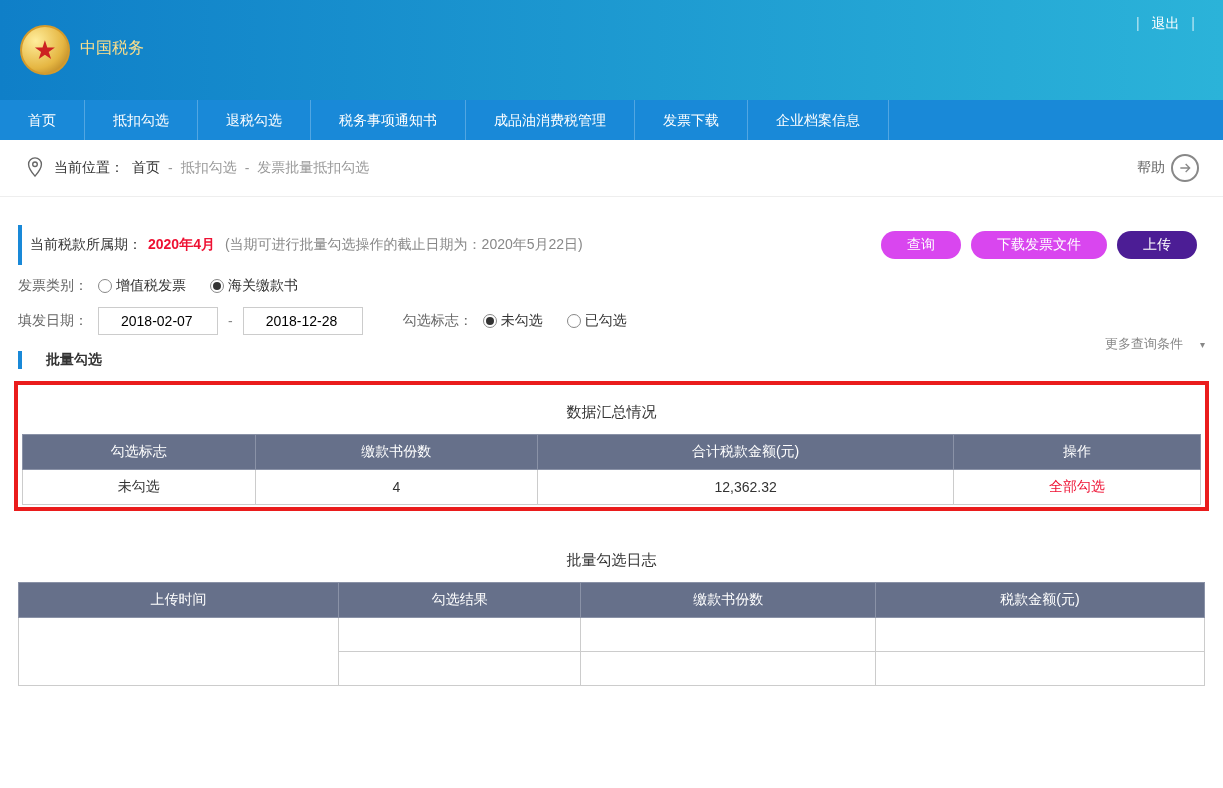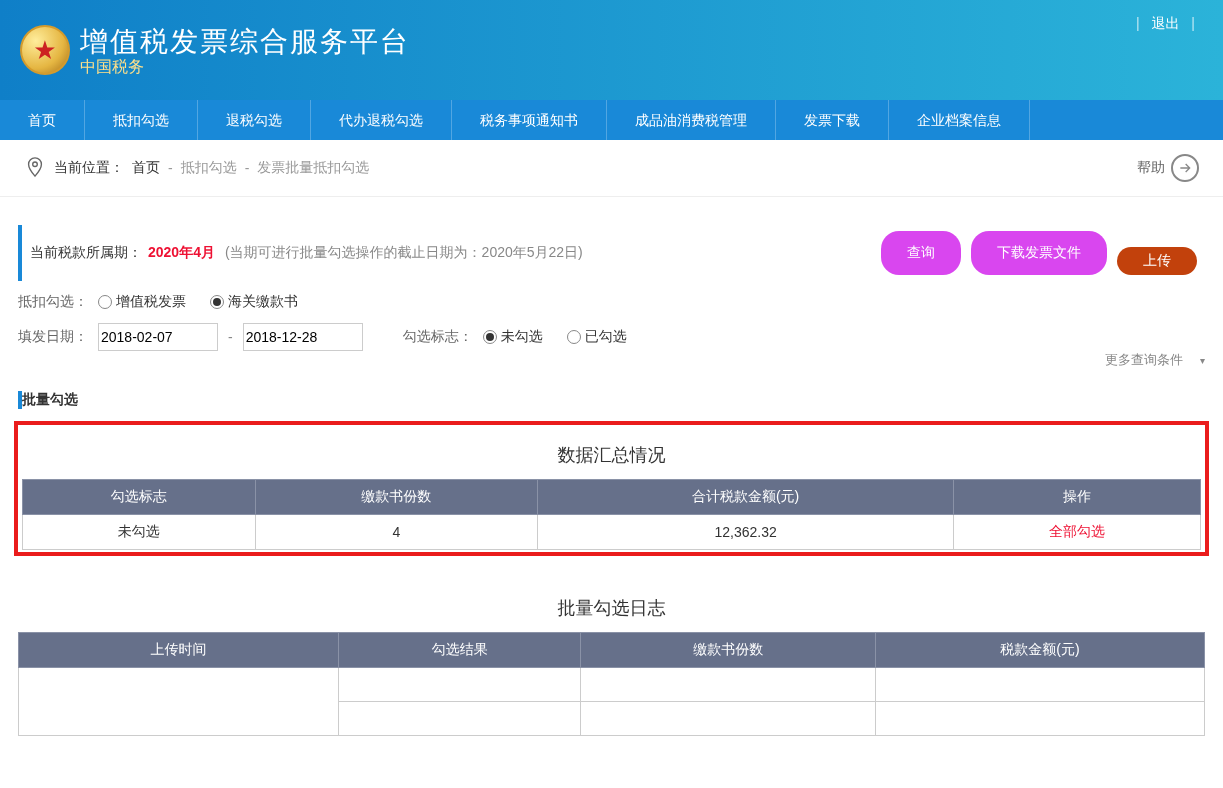--- a/index.html
+++ b/index.html
@@ -81,57 +81,57 @@
     .btn-group { margin-left: auto; display: flex; gap: 10px; }
     .pill-btn {
       border: none;
       color: #fff;
       padding: 5px 26px;
       border-radius: 18px;
       font-size: 14px;
       cursor: pointer;
     }
     .b-blue { background:#d946ef; }
-    .b-red  { background:#c2410c;margin-top:16px; }
+    .b-red  { background:#4c1d95; }
     .filter-row {
       display: flex;
       align-items: center;
       gap: 10px;
       margin: 12px 0;
       position: relative;
     }
     .label { color:#666; }
     .radio { display:flex; align-items:center; gap:4px; margin-right:14px; cursor:pointer;}
     .rcircle { width:14px; height:14px; border:1px solid #888; border-radius:50%; display:inline-flex; align-items:center; justify-content:center;}
     .rcircle.on::after { content:""; width:8px; height:8px; background:#333; border-radius:50%; }
     .date-input {
       border:1px solid #ccc;
-      padding: 5px 2px;
+      padding: 5px 22px;
       width: 120px;
       font-size: 14px;
       cursor:text;
     }
     .dash { color:#888; }
     .more-filter {
       position: absolute; right: 0; bottom: -18px;
       color:#888; font-size:13px; cursor:pointer;
       display:flex; align-items:center; gap:17px;
     }
     .section-title {
       border-left: 4px solid #1989d8;
-      padding-left: 0;
+      padding-left: 24px;
       font-weight:600;
-      margin: 40px 0 12px;
+      margin: 16px 0 12px;
     }
     .redbox {
       border: 4px solid #ea1c1c;
       padding: 6px 4px 2px;
       margin: 0 -4px;
     }
-    .table-title { text-align:center; padding: 12px 0; font-size:18px; color:#333;}
+    .table-title { text-align:center; padding: 12px 0; font-size:15px; color:#333;}
     table.grid {
       width: 100%;
       border-collapse: collapse;
     }
     table.grid th {
       background:#66708a;
       color:#fff;
       border:1px solid #8a92a7;
       padding: 8px 4px;
       font-weight: normal;
@@ -148,36 +148,34 @@
     table.log td { height: 34px; }
     .chev { font-size:10px; }
   </style>
 </head>
 <body>
 
 <div class="header">
   <div class="logo-block">
     <div class="emblem">★</div>
     <div class="logo-text">
-      <div class="site-title">增值税发票综合服务平台</div>
       <div class="sublogo">中国税务</div>
     </div>
   </div>
   <div class="header-right">
     <span class="sep">|</span>
     <a style="color:#fff;text-decoration:none;cursor:pointer;">退出</a>
     <span class="sep">|</span>
   </div>
 </div>
 
 <div class="nav">
   <a>首页</a>
   <a>抵扣勾选</a>
   <a>退税勾选</a>
-  <a>代办退税勾选</a>
   <a>税务事项通知书</a>
   <a>成品油消费税管理</a>
   <a>发票下载</a>
   <a>企业档案信息</a>
 </div>
 
 <div class="breadcrumb-row">
   <div class="breadcrumb-left">
     <span class="pin-icon">
       <svg viewBox="0 0 24 24">
@@ -209,21 +207,21 @@
     <span class="red">2020年4月</span>
     <span class="hint">(当期可进行批量勾选操作的截止日期为：2020年5月22日)</span>
     <div class="btn-group">
       <button class="pill-btn b-blue">查询</button>
       <button class="pill-btn b-blue">下载发票文件</button>
       <button class="pill-btn b-red">上传</button>
     </div>
   </div>
 
   <div class="filter-row">
-    <span class="label">抵扣勾选：</span>
+    <span class="label">发票类别：</span>
     <label class="radio">
       <span class="rcircle"></span>
       <span>增值税发票</span>
     </label>
     <label class="radio">
       <span class="rcircle on"></span>
       <span>海关缴款书</span>
     </label>
   </div>
 

